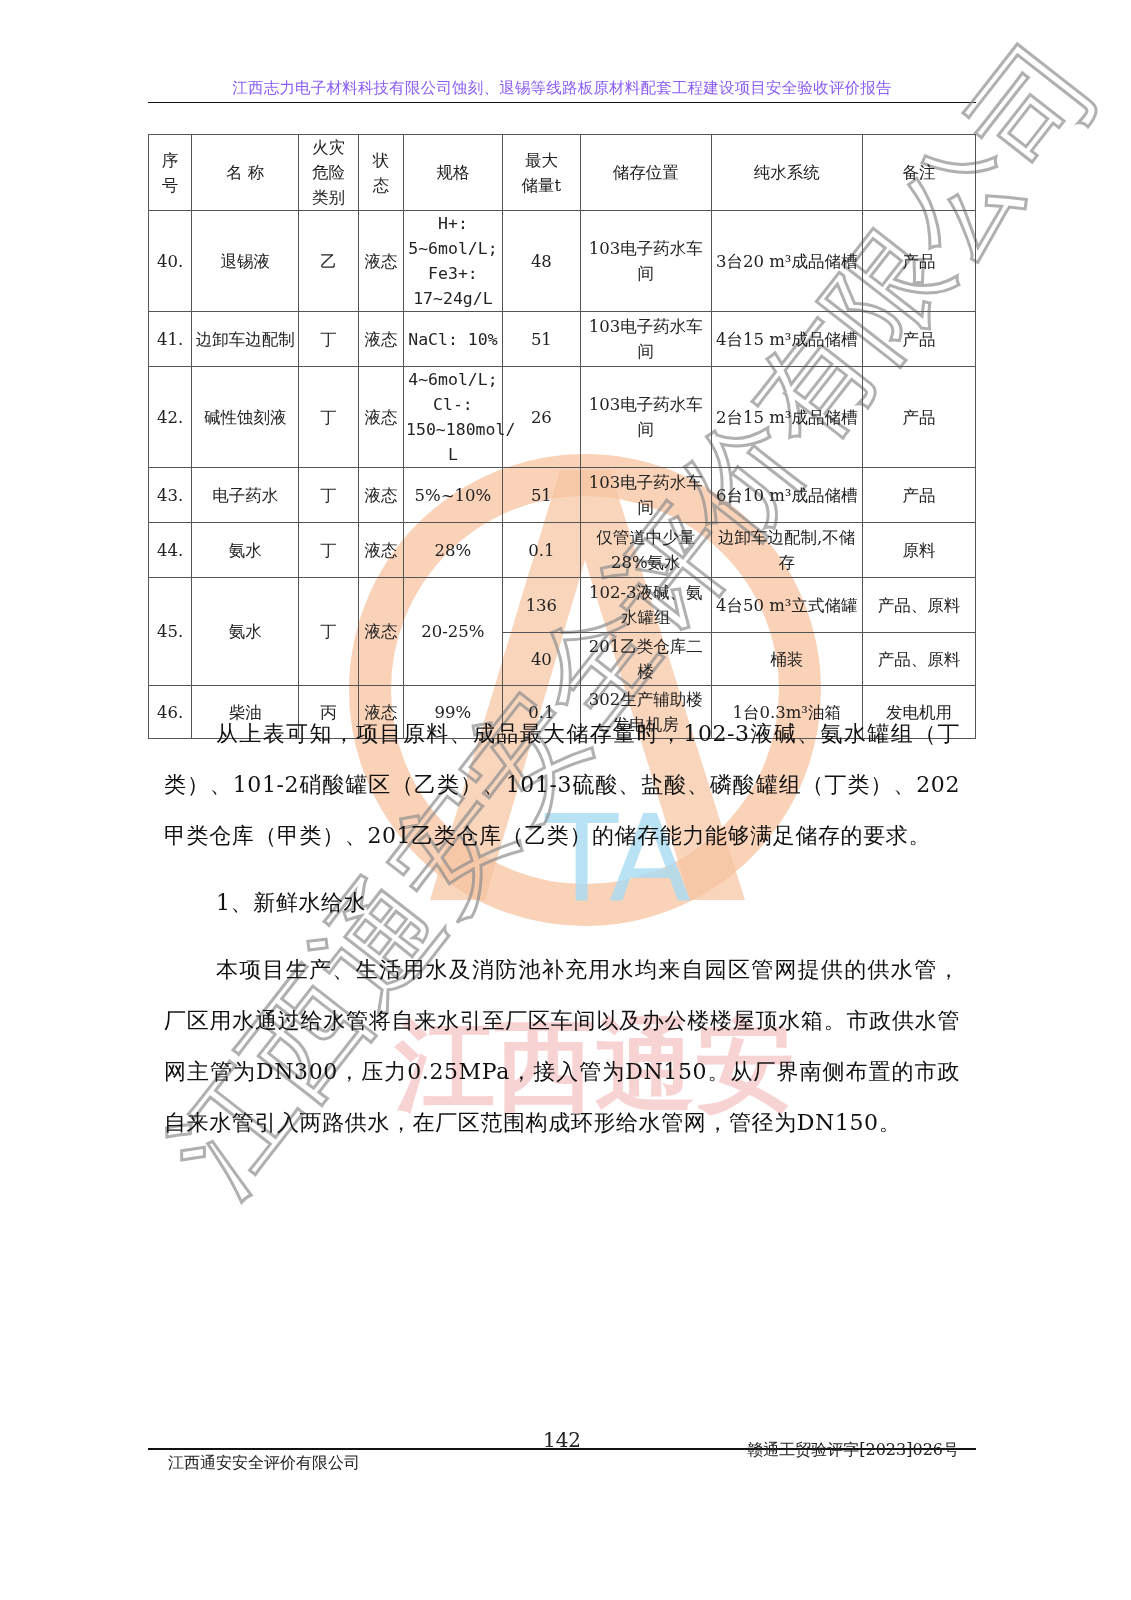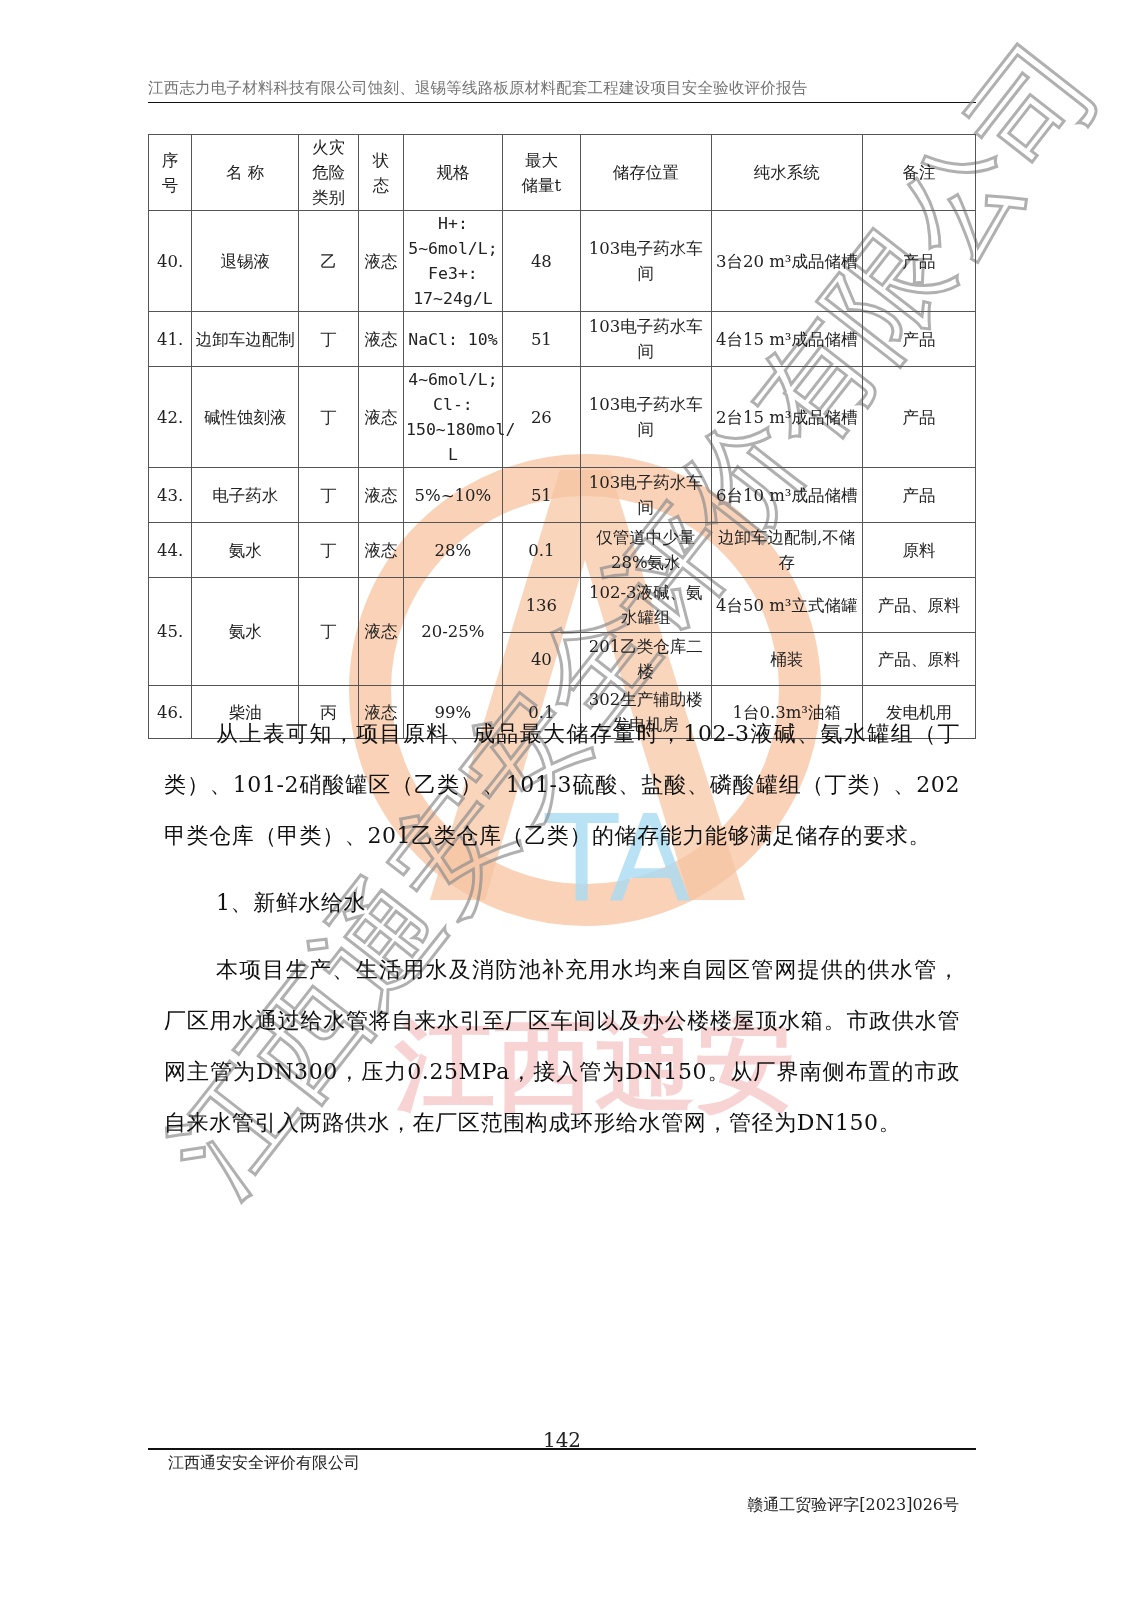--- a/index.html
+++ b/index.html
@@ -1,19 +1,19 @@
 <!DOCTYPE html>
 <html><head>
 <meta charset="utf-8">
 <style>
   html, body { margin: 0; padding: 0; background: #ffffff; }
   body { width: 1131px; height: 1600px; position: relative; overflow: hidden;
          font-family: "DejaVu Serif", "Liberation Serif", serif; color: #111; }
-  .page-header { position: absolute; left: 148px; top: 78px; width: 828px; text-align: left;
-                 font-size: 15.5px; letter-spacing: 0.2px; color: #737373; }
+  .page-header { position: absolute; left: 148px; top: 78px; width: 828px; text-align: center;
+                 font-size: 15.5px; letter-spacing: 0.2px; color: #8b5cf6; }
   .header-rule { position: absolute; left: 148px; top: 102px; width: 828px; height: 0;
                  border-top: 1.6px solid #111; }
   table.storage { position: absolute; left: 148px; top: 134px; width: 828px; border-collapse: collapse;
                   table-layout: fixed; z-index: 2; }
   table.storage td, table.storage th { border: 1px solid #555; text-align: center; vertical-align: middle;
                  font-weight: normal; font-size: 16.5px; line-height: 25px; padding: 0 2px; color: #222; }
   table.storage th { height: 74px; }
   .spec-small { font-size: 10.5px; line-height: 16px; font-family: "DejaVu Sans Mono", monospace; color: #333; }
   .row-40 td { height: 86px; }
   .row-41 td { height: 54px; }
@@ -25,21 +25,21 @@
   .row-46 td { height: 52px; }
   .body-text { position: absolute; left: 148px; width: 828px; font-size: 22px; line-height: 51px;
                color: #111; z-index: 2; letter-spacing: 0.6px; }
   .indent { text-indent: 52px; }
   .para { margin: 16px; text-align: justify; }
   .section-heading { font-family: "DejaVu Sans", sans-serif; font-weight: bold; font-size: 21px; }
   .page-number { position: absolute; left: 148px; width: 828px; top: 1428px; text-align: center;
                  font-size: 20px; color: #222; }
   .footer-rule { position: absolute; left: 148px; top: 1448px; width: 828px; height: 0; border-top: 2.4px solid #111; }
   .footer-left { position: absolute; left: 168px; top: 1453px; font-size: 16px; color: #222; }
-  .footer-right { position: absolute; right: 172px; top: 1495px; font-size: 16px; color: #222; }
+  .footer-right { position: absolute; right: 172px; top: 1440px; font-size: 16px; color: #222; }
   .watermark { position: absolute; left: 0; top: 0; width: 1131px; height: 1600px; z-index: 1; pointer-events: none; }
 </style>
 </head>
 <body>
 
 <svg class="watermark" viewBox="0 0 1131 1600">
   <circle cx="585" cy="690" r="215" fill="none" stroke="#f7c3a0" stroke-width="42" opacity="0.75"></circle>
   <path d="M430 900 L560 470 L610 470 L745 900 L690 900 L585 560 L485 900 Z" fill="#f7c3a0" opacity="0.7"></path>
   <text x="545" y="900" font-family="DejaVu Sans, sans-serif" font-size="120" fill="#a9dbf3" opacity="0.8">TA</text>
   <text x="395" y="1100" font-family="DejaVu Sans, sans-serif" font-weight="bold" font-size="100" fill="#f4b0b0" opacity="0.55">江西通安</text>

